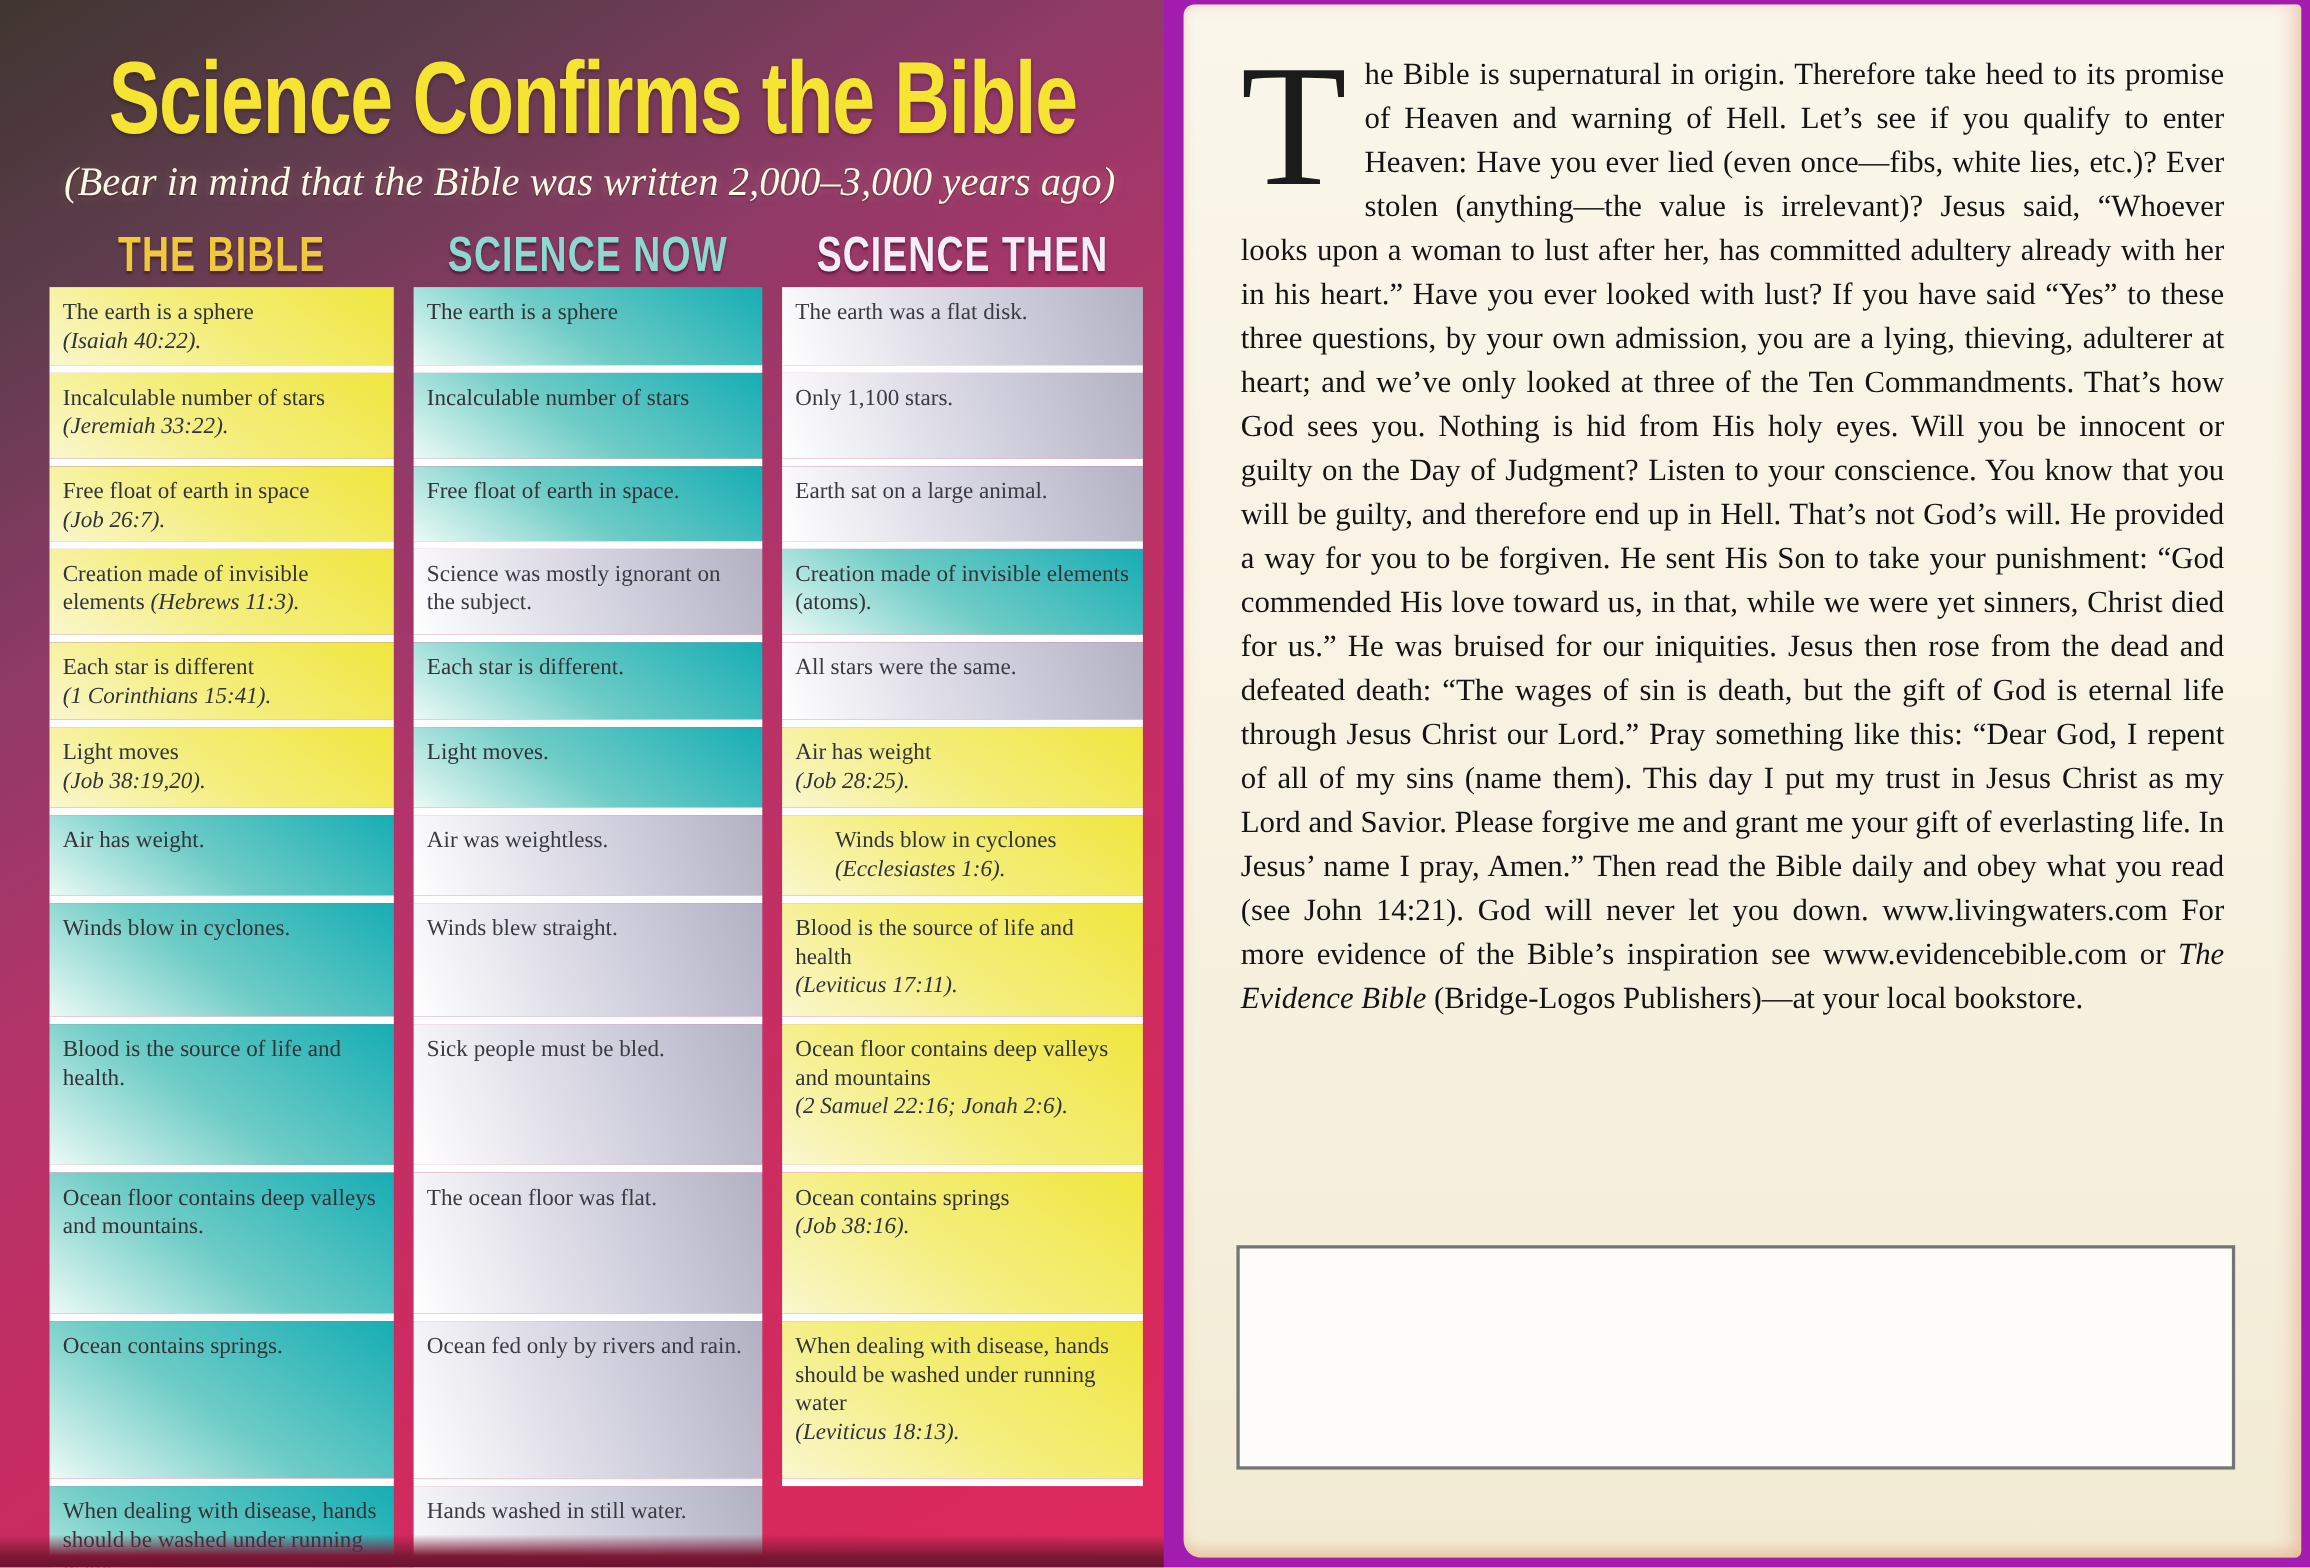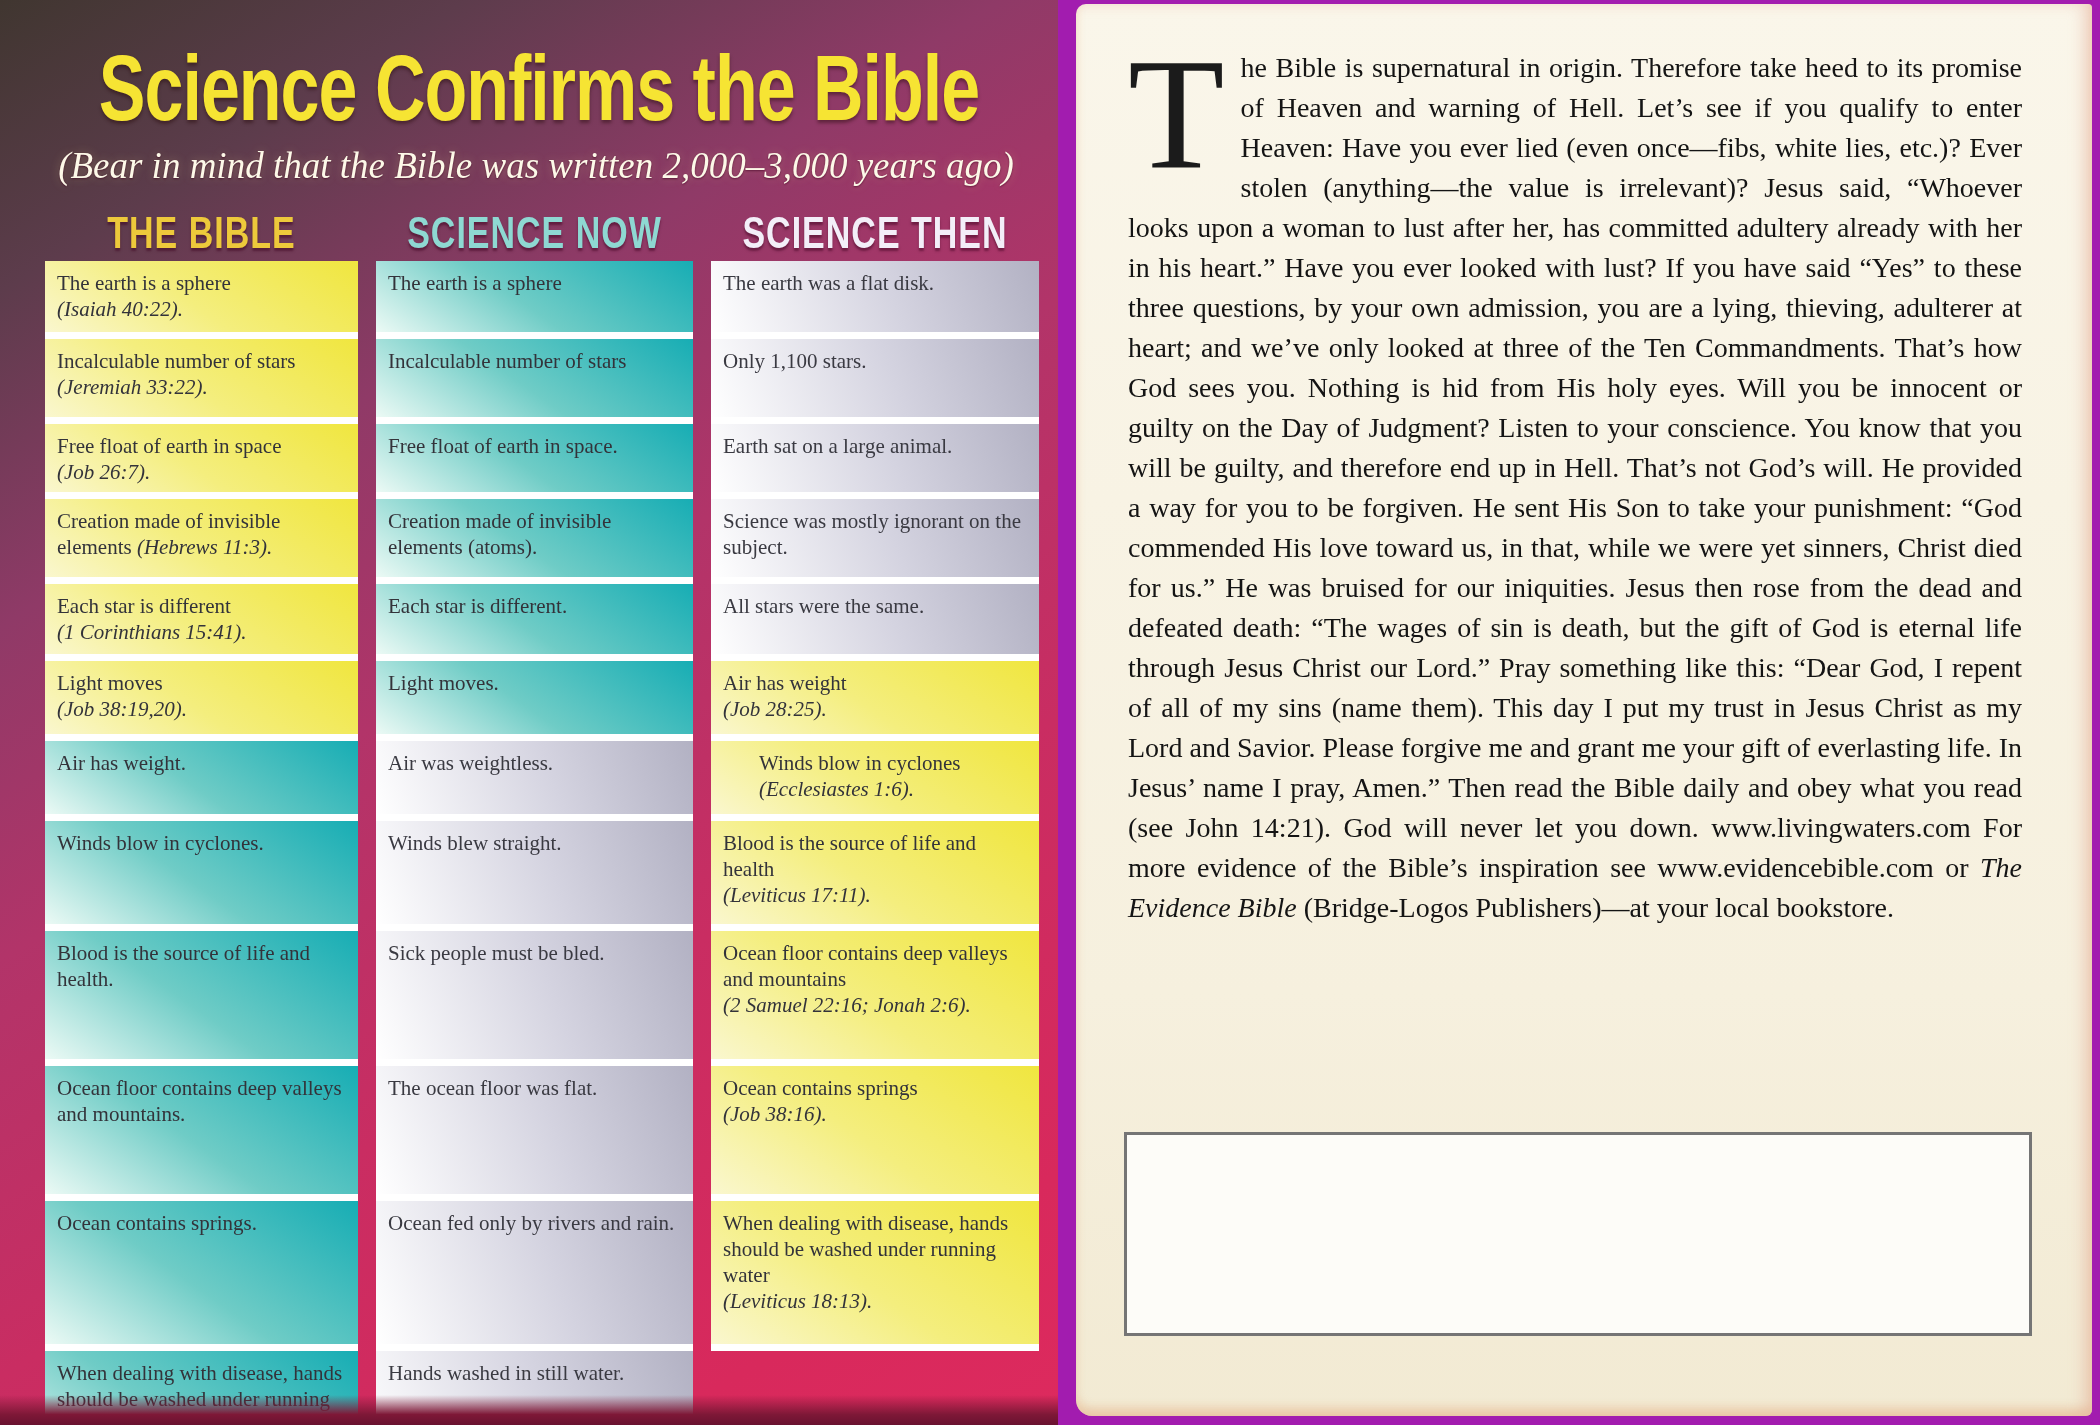--- a/index.html
+++ b/index.html
@@ -67,22 +67,22 @@
         <div class="cell cell-bible" style="min-height: 78px;"><span>The earth is a sphere</span><span class="ref">(Isaiah 40:22).</span></div>
         <div class="cell cell-now" style="min-height: 78px;">The earth is a sphere</div>
         <div class="cell cell-then" style="min-height: 78px;">The earth was a flat disk.</div>
         <div class="cell cell-bible" style="min-height: 85px;"><span>Incalculable number of stars</span><span class="ref">(Jeremiah 33:22).</span></div>
         <div class="cell cell-now" style="min-height: 85px;">Incalculable number of stars</div>
         <div class="cell cell-then" style="min-height: 85px;">Only 1,100 stars.</div>
         <div class="cell cell-bible" style="min-height: 75px;"><span>Free float of earth in space</span><span class="ref">(Job 26:7).</span></div>
         <div class="cell cell-now" style="min-height: 75px;">Free float of earth in space.</div>
         <div class="cell cell-then" style="min-height: 75px;">Earth sat on a large animal.</div>
         <div class="cell cell-bible" style="min-height: 85px;"><span>Creation made of invisible elements</span> <span class="ref inline">(Hebrews 11:3).</span></div>
+        <div class="cell cell-then" style="min-height: 85px;">Science was mostly ignorant on the subject.</div>
         <div class="cell cell-now" style="min-height: 85px;">Creation made of invisible elements (atoms).</div>
-        <div class="cell cell-then" style="min-height: 85px;">Science was mostly ignorant on the subject.</div>
         <div class="cell cell-bible" style="min-height: 77px;"><span>Each star is different</span><span class="ref">(1 Corinthians 15:41).</span></div>
         <div class="cell cell-now" style="min-height: 77px;">Each star is different.</div>
         <div class="cell cell-then" style="min-height: 77px;">All stars were the same.</div>
         <div class="cell cell-bible" style="min-height: 80px;"><span>Light moves</span><span class="ref">(Job 38:19,20).</span></div>
         <div class="cell cell-now" style="min-height: 80px;">Light moves.</div>
         <div class="cell cell-bible" style="min-height: 80px;"><span>Air has weight</span><span class="ref">(Job 28:25).</span></div>
         <div class="cell cell-now" style="min-height: 80px;">Air has weight.</div>
         <div class="cell cell-then" style="min-height: 80px;">Air was weightless.</div>
         <div class="cell cell-bible" style="min-height: 78px; padding-left: 48px;"><span>Winds blow in cyclones</span><span class="ref">(Ecclesiastes 1:6).</span></div>
         <div class="cell cell-now" style="min-height: 78px;">Winds blow in cyclones.</div>

